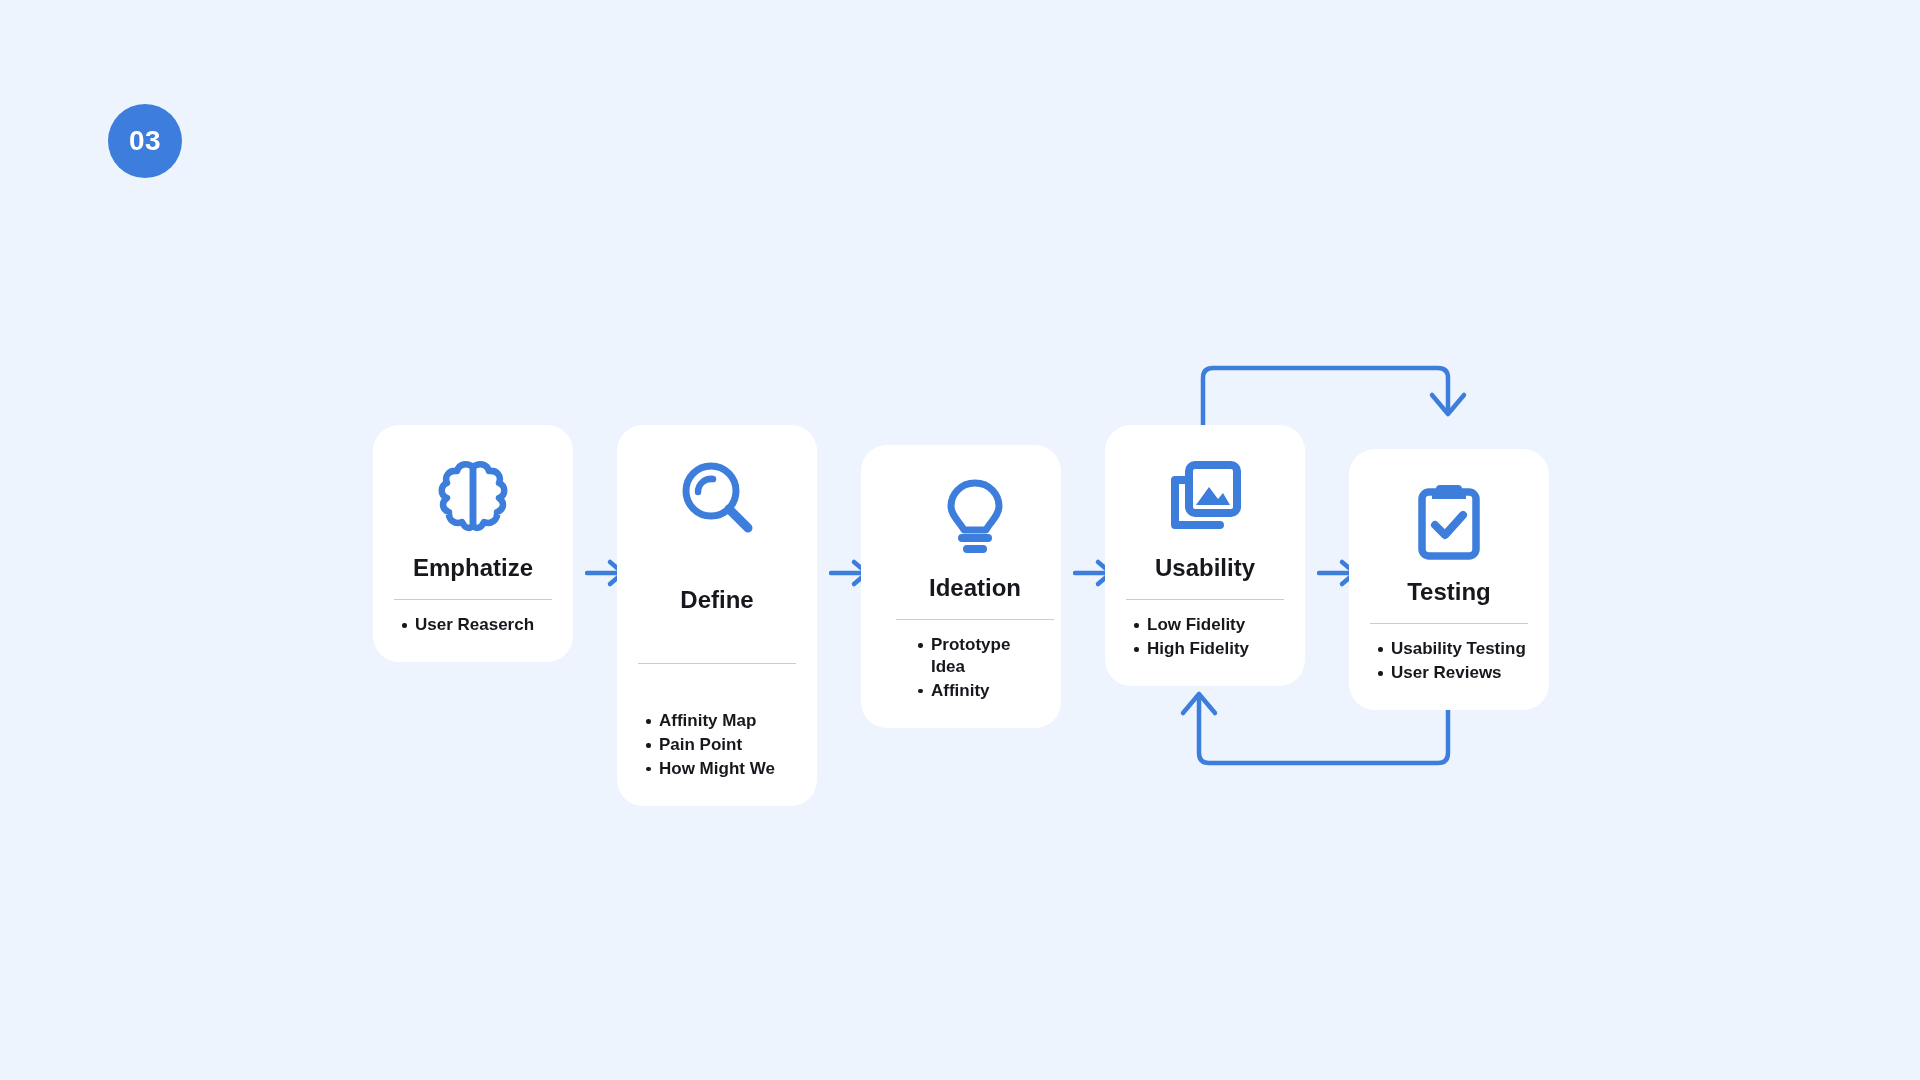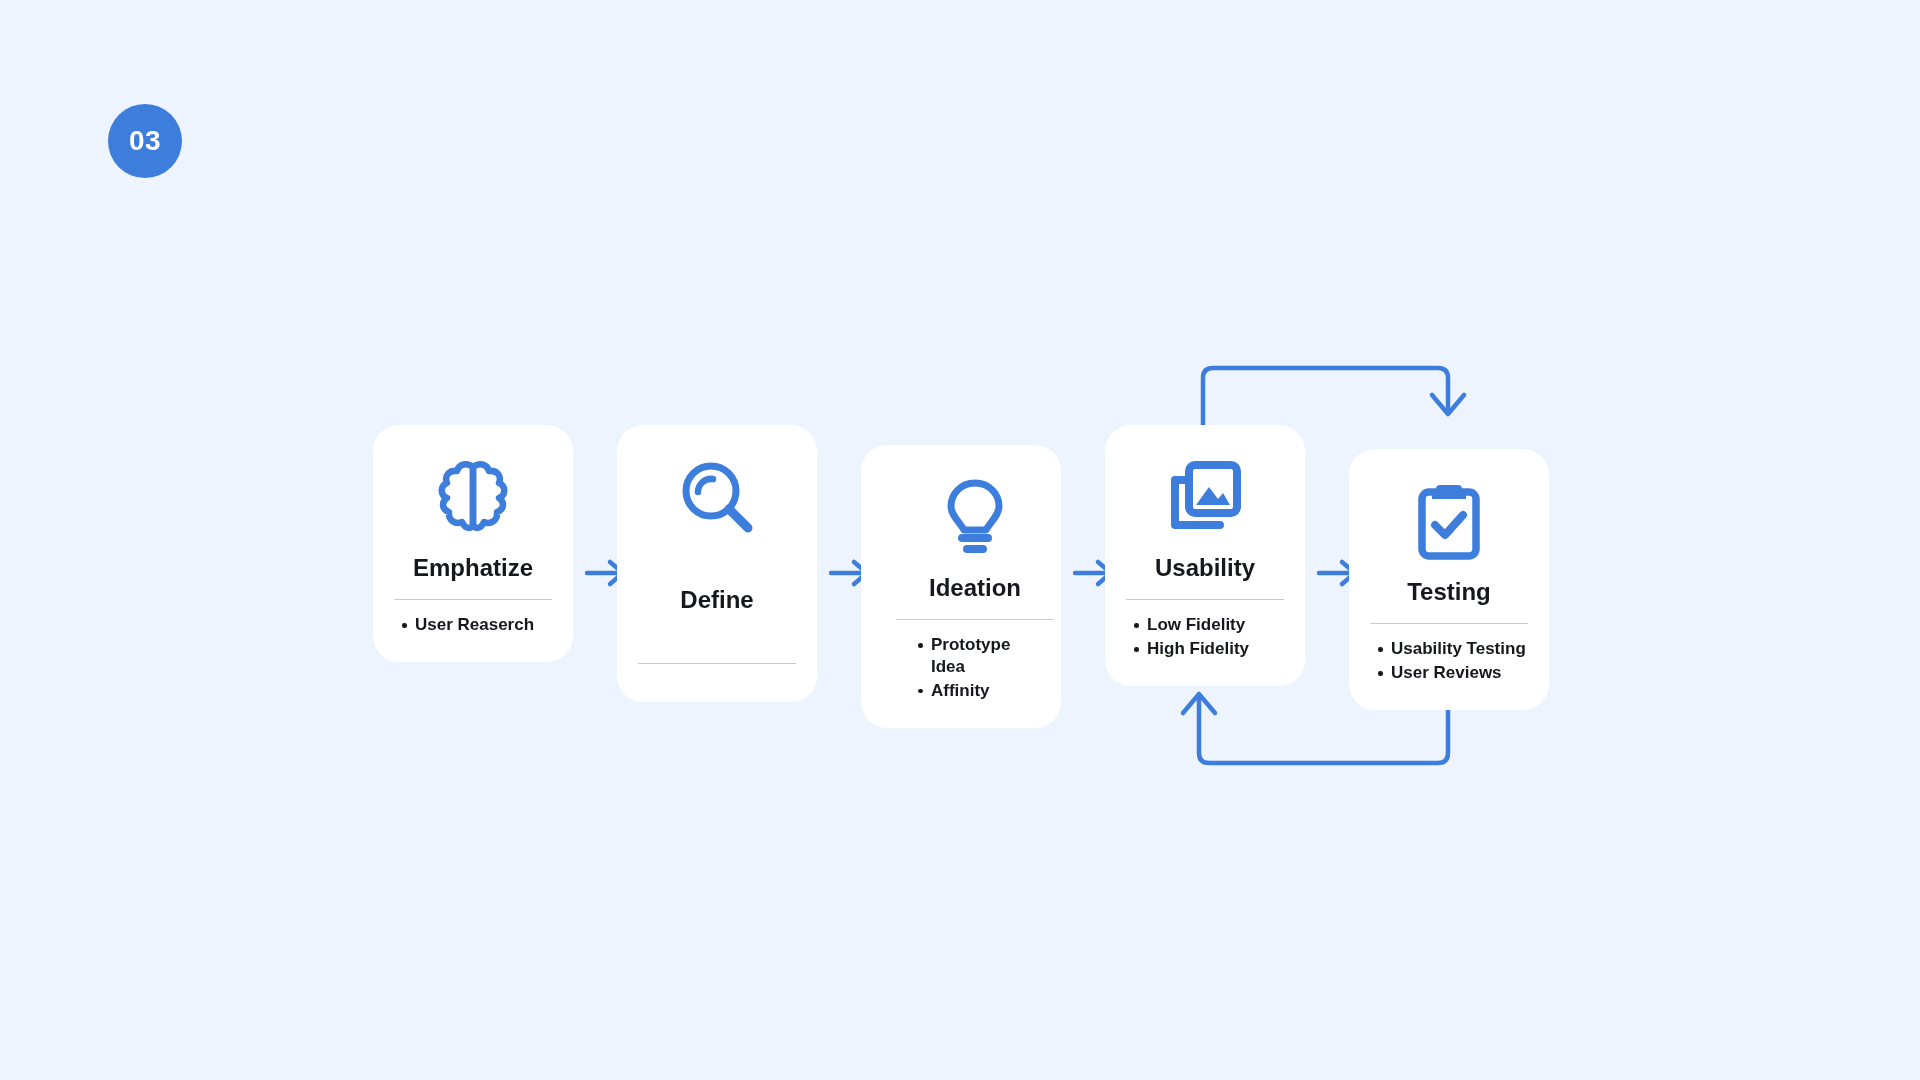--- a/index.html
+++ b/index.html
@@ -179,20 +179,25 @@
       <svg width="78" height="80" viewBox="0 0 78 80">
         <g fill="none" stroke="#3d7ddb" stroke-linecap="round">
           <circle cx="33" cy="33" r="25" stroke-width="7"></circle>
           <path d="M20 34 C 20 26 27 20 35 21" stroke-width="6.5"></path>
           <path d="M51 51 L 70 70" stroke-width="9"></path>
         </g>
       </svg>
     </div>
     <div class="card-title">Define</div>
     <div class="card-divider"></div>
+    <ul class="card-list">
+      <li>Affinity Map</li>
+      <li>Pain Point</li>
+      <li>How Might We</li>
+    </ul>
   </div>
 
   <div class="step-arrow" style="left:829px; top:556px;">
     <svg width="46" height="34" viewBox="0 0 46 34">
       <path d="M2 17 L 36 17" stroke="#3d7ddb" stroke-width="4.5" stroke-linecap="round" fill="none"></path>
       <path d="M25 6 L 38 17 L 25 28" stroke="#3d7ddb" stroke-width="4.5" stroke-linecap="round" stroke-linejoin="round" fill="none"></path>
     </svg>
   </div>
 
   <div class="card" style="left:861px; top:445px;padding-left:44px;">

